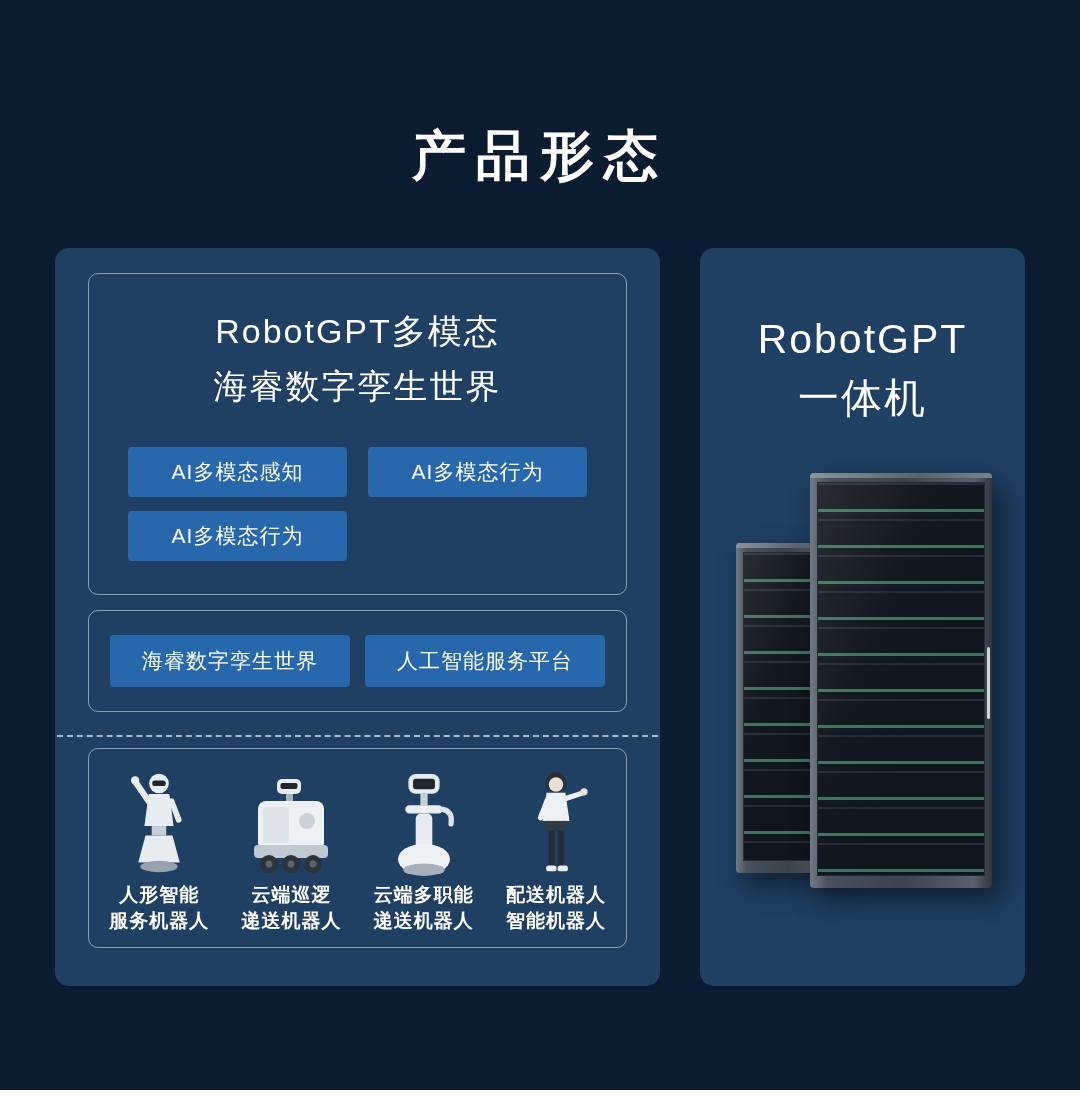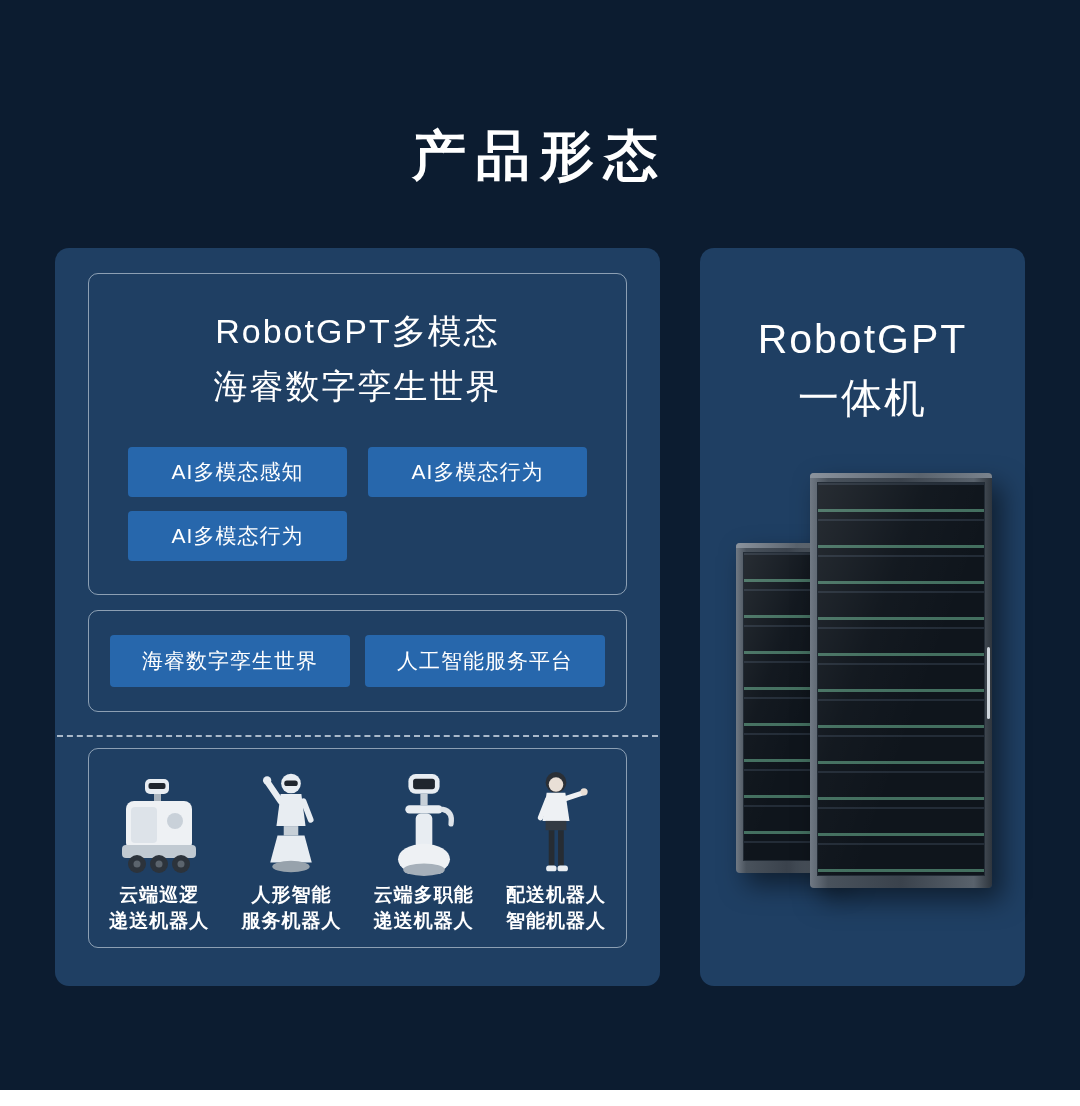--- a/index.html
+++ b/index.html
@@ -112,20 +112,40 @@
     </div>
 
     <div class="inner-box tech-box">
       <div class="pill">海睿数字孪生世界</div>
       <div class="pill">人工智能服务平台</div>
     </div>
 
     <div class="dashed-divider"></div>
 
     <div class="inner-box robots-box">
+
+      <div class="robot-cell">
+        <span class="robot-icon">
+          <svg width="84" height="108" viewBox="0 0 80 104" aria-hidden="true">
+            <path d="M30 30 L17 11" stroke="#e8edf2" stroke-width="6" stroke-linecap="round" fill="none"></path>
+            <circle cx="17" cy="10" r="4" fill="#e8edf2"></circle>
+            <circle cx="40" cy="13" r="9.5" fill="#e8edf2"></circle>
+            <rect x="33.5" y="10" width="13" height="5.5" rx="2.5" fill="#20262e"></rect>
+            <path d="M30 23 h20 l4 31 h-28 z" fill="#e8edf2"></path>
+            <path d="M52 30 L59 48" stroke="#e8edf2" stroke-width="5.5" stroke-linecap="round" fill="none"></path>
+            <rect x="33" y="54" width="14" height="9" fill="#c6cfd7"></rect>
+            <path d="M27 63 h26 l7 26 h-40 z" fill="#e8edf2"></path>
+            <ellipse cx="40" cy="93" rx="18" ry="5.5" fill="#97a2ac"></ellipse>
+          </svg>
+        </span>
+        <div class="robot-label">
+          <div>人形智能</div>
+          <div>服务机器人</div>
+        </div>
+      </div>
 
       <div class="robot-cell">
         <span class="robot-icon">
           <svg width="92" height="104" viewBox="0 0 92 100" aria-hidden="true">
             <rect x="32" y="3" width="24" height="15" rx="5" fill="#e8edf2"></rect>
             <rect x="35.5" y="7" width="17" height="6" rx="2" fill="#20262e"></rect>
             <rect x="41" y="18" width="7" height="7" fill="#aab4bd"></rect>
             <rect x="13" y="25" width="66" height="50" rx="8" fill="#eef1f4"></rect>
             <rect x="18" y="31" width="26" height="36" rx="4" fill="#dde3e9"></rect>
             <circle cx="62" cy="45" r="8" fill="#c9d1d9"></circle>
@@ -139,40 +159,20 @@
           </svg>
         </span>
         <div class="robot-label">
           <div>云端巡逻</div>
           <div>递送机器人</div>
         </div>
       </div>
 
       <div class="robot-cell">
         <span class="robot-icon">
-          <svg width="84" height="108" viewBox="0 0 80 104" aria-hidden="true">
-            <path d="M30 30 L17 11" stroke="#e8edf2" stroke-width="6" stroke-linecap="round" fill="none"></path>
-            <circle cx="17" cy="10" r="4" fill="#e8edf2"></circle>
-            <circle cx="40" cy="13" r="9.5" fill="#e8edf2"></circle>
-            <rect x="33.5" y="10" width="13" height="5.5" rx="2.5" fill="#20262e"></rect>
-            <path d="M30 23 h20 l4 31 h-28 z" fill="#e8edf2"></path>
-            <path d="M52 30 L59 48" stroke="#e8edf2" stroke-width="5.5" stroke-linecap="round" fill="none"></path>
-            <rect x="33" y="54" width="14" height="9" fill="#c6cfd7"></rect>
-            <path d="M27 63 h26 l7 26 h-40 z" fill="#e8edf2"></path>
-            <ellipse cx="40" cy="93" rx="18" ry="5.5" fill="#97a2ac"></ellipse>
-          </svg>
-        </span>
-        <div class="robot-label">
-          <div>人形智能</div>
-          <div>服务机器人</div>
-        </div>
-      </div>
-
-      <div class="robot-cell">
-        <span class="robot-icon">
           <svg width="84" height="106" viewBox="0 0 80 102" aria-hidden="true">
             <rect x="25" y="2" width="30" height="19" rx="7" fill="#e8edf2"></rect>
             <rect x="29.5" y="6.5" width="21" height="10" rx="2.5" fill="#20262e"></rect>
             <rect x="36.5" y="21" width="7" height="11" fill="#c6cfd7"></rect>
             <rect x="22" y="32" width="36" height="8" rx="4" fill="#e8edf2"></rect>
             <path d="M58 36 q10 2 8 14" stroke="#dde3e9" stroke-width="5" fill="none" stroke-linecap="round"></path>
             <rect x="32" y="40" width="16" height="34" rx="5" fill="#e8edf2"></rect>
             <ellipse cx="40" cy="84" rx="25" ry="15" fill="#eef1f4"></ellipse>
             <ellipse cx="40" cy="94" rx="20" ry="6" fill="#a6b0ba"></ellipse>
           </svg>

